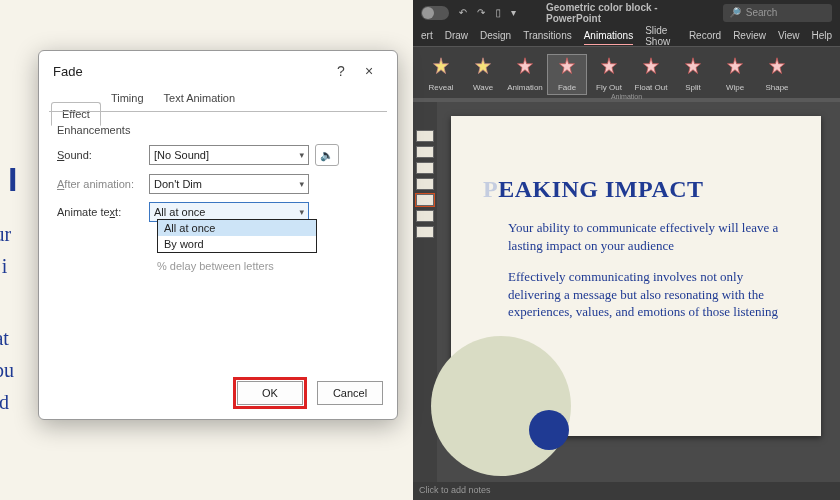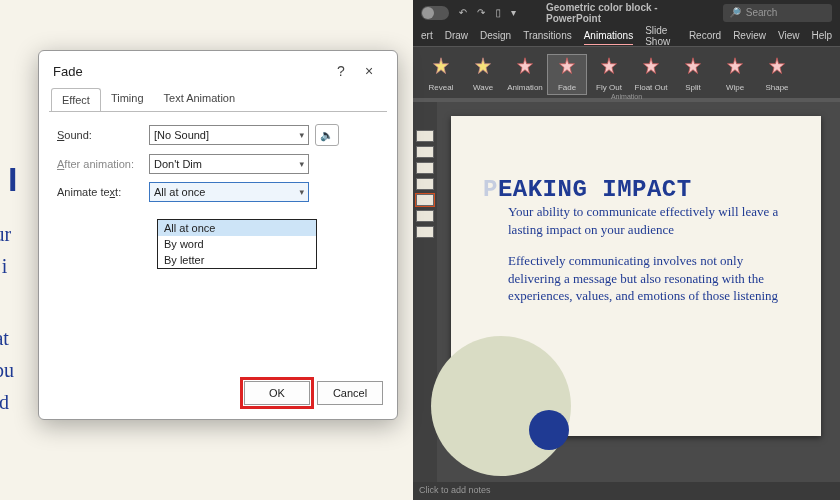--- a/index.html
+++ b/index.html
@@ -67,21 +67,21 @@
   .thumb.sel { outline:1px solid #d25022;}
   .slide-area { flex:1; padding:14px 20px 0 14px; display:flex; justify-content:center; }
   .slide {
     width: 370px; height: 320px;
     background: #f6f3ea; position:relative;
     box-shadow: 0 2px 6px rgba(0,0,0,.5);
     padding: 60px 32px 0 32px;
   }
   .slide-title {
     color:#1f3a93; font-weight:900; font-size:24px; letter-spacing:0.5px;
-    font-family: Liberation Mono, monospace; 
+    font-family: Liberation Serif, serif; margin-bottom:16px;
   }
   .slide-title .fading { color:#c5cde0;}
   .slide-body { color:#1f3a93; font-family:"Times New Roman",serif; font-size:13px; line-height:1.35; margin-bottom:14px;margin-left:25px;}
   .slide-deco1 { position:absolute; left:-20px; bottom:-40px; width:140px; height:140px; border-radius:50%; background:#d9dcc4;}
   .slide-deco2 { position:absolute; left:78px; bottom:-14px; width:40px;height:40px;border-radius:50%; background:#1f3a93;}
   .notes-bar { height:18px; background:#3a3a3a; font-size:9px; color:#999; padding:3px 6px;}
   .status-bar { height:18px; background:#2b2b2b; font-size:8px; color:#999; display:flex; align-items:center; padding:0 8px; gap:16px;}
 
   
   .dialog {
@@ -100,21 +100,21 @@
   .dialog-titlebar .help,.dialog-titlebar .close {
     width:28px; text-align:center; font-size:14px; color:#444;
   }
   .dialog-tabs {
     display:flex; padding:0 12px;
   }
   .dialog-tab {
     padding:5px 10px; font-size:11px; color:#444;
     border-top-left-radius:3px; border-top-right-radius:3px;
   }
-  .dialog-tab.active { background:#fff; border:1px solid #bbb; border-bottom:1px solid #fff; position:relative; top:1px;}
+  .dialog-tab.active { background:#fff; border:1px solid #bbb; border-bottom:1px solid #fff; position:relative; top:15px;}
   .dialog-body {
     border-top:1px solid #bbb; margin:0 10px; padding:12px 8px 0;
     flex:1; position:relative;
   }
   .group-label { color:#444; font-size:11px; margin-bottom:8px;}
   .row { display:flex; align-items:center; margin-bottom:8px;}
   .row .lbl { width:92px; font-size:11px; color:#333;}
   .row .lbl .ul { text-decoration: underline; }
   .row .lbl.dim { color: #888; }
   .combo {
@@ -134,21 +134,21 @@
   }
   .dropdown-list {
     position:absolute; left:108px; top:107px;
     width:160px; border:1px solid #222; background:#fff;
     font-size:11px;
   }
   .dropdown-list .opt { padding:2px 6px;}
   .dropdown-list .opt.sel { background:#cde4f7;}
   .delay-row { color:#999; font-size:11px; margin-left:100px; margin-top:38px;}
   .dialog-buttons {
-    display:flex; justify-content:flex-end; gap:7px;
+    display:flex; justify-content:flex-end; gap:14px;
     padding:12px 14px 14px;
   }
   .btn {
     min-width:66px; height:24px; border:1px solid #999;
     background:#fdfdfd; font-size:11px;
     display:flex; align-items:center; justify-content:center;
   }
   .btn.ok-hl { outline:3px solid #d22; outline-offset:1px;}
 </style>
 </head>
@@ -280,20 +280,21 @@
     <div class="spacer"></div>
     <div class="help">?</div>
     <div class="close">×</div>
   </div>
   <div class="dialog-tabs">
     <div class="dialog-tab active">Effect</div>
     <div class="dialog-tab">Timing</div>
     <div class="dialog-tab">Text Animation</div>
   </div>
   <div class="dialog-body">
+    <div class="group-label">Enhancements</div>
 
     <div class="row">
       <div class="lbl"><span class="ul">S</span>ound:</div>
       <div class="combo">
         <span>[No Sound]</span>
         <span class="arrow">▾</span>
       </div>
       <div class="speaker-btn">
         <span>🔈</span>
       </div>
@@ -311,21 +312,20 @@
       <div class="lbl">Animate te<span class="ul">x</span>t:</div>
       <div class="combo open">
         <span>All at once</span>
         <span class="arrow">▾</span>
       </div>
     </div>
 
     <div class="dropdown-list">
       <div class="opt sel">All at once</div>
       <div class="opt">By word</div>
-      <div class="opt">By letter</div>
     </div>
 
     <div class="delay-row">
       <span>% delay between letters</span>
     </div>
   </div>
   <div class="dialog-buttons">
     <div class="btn ok-hl">OK</div>
     <div class="btn">Cancel</div>
   </div>

